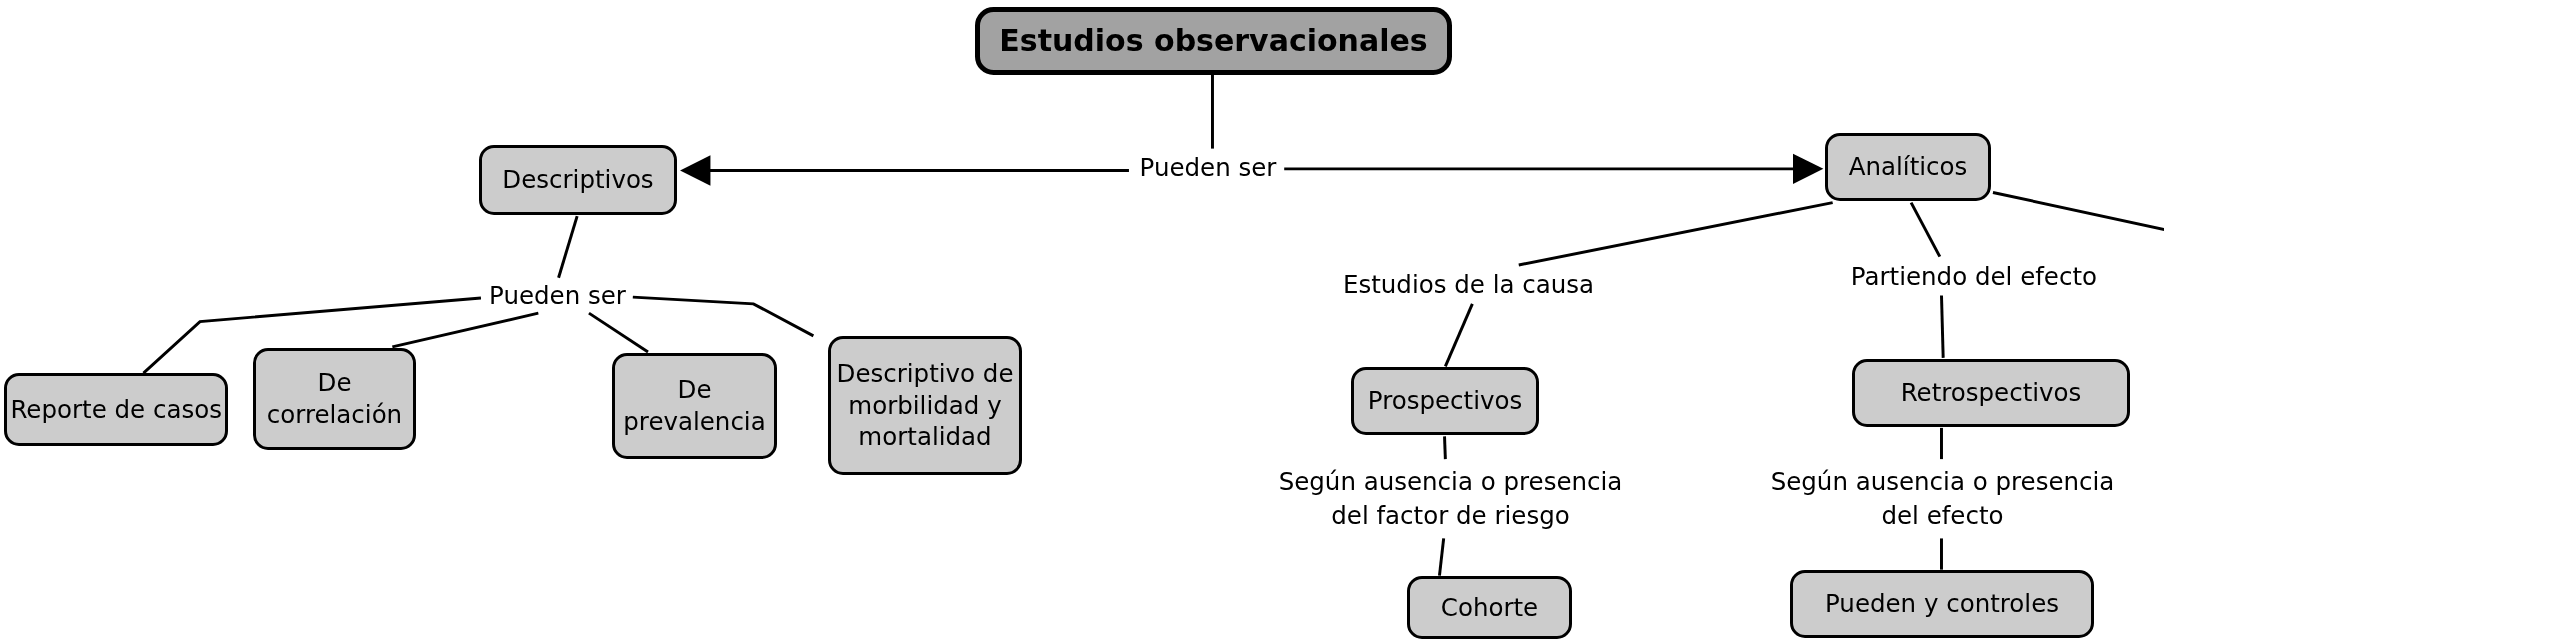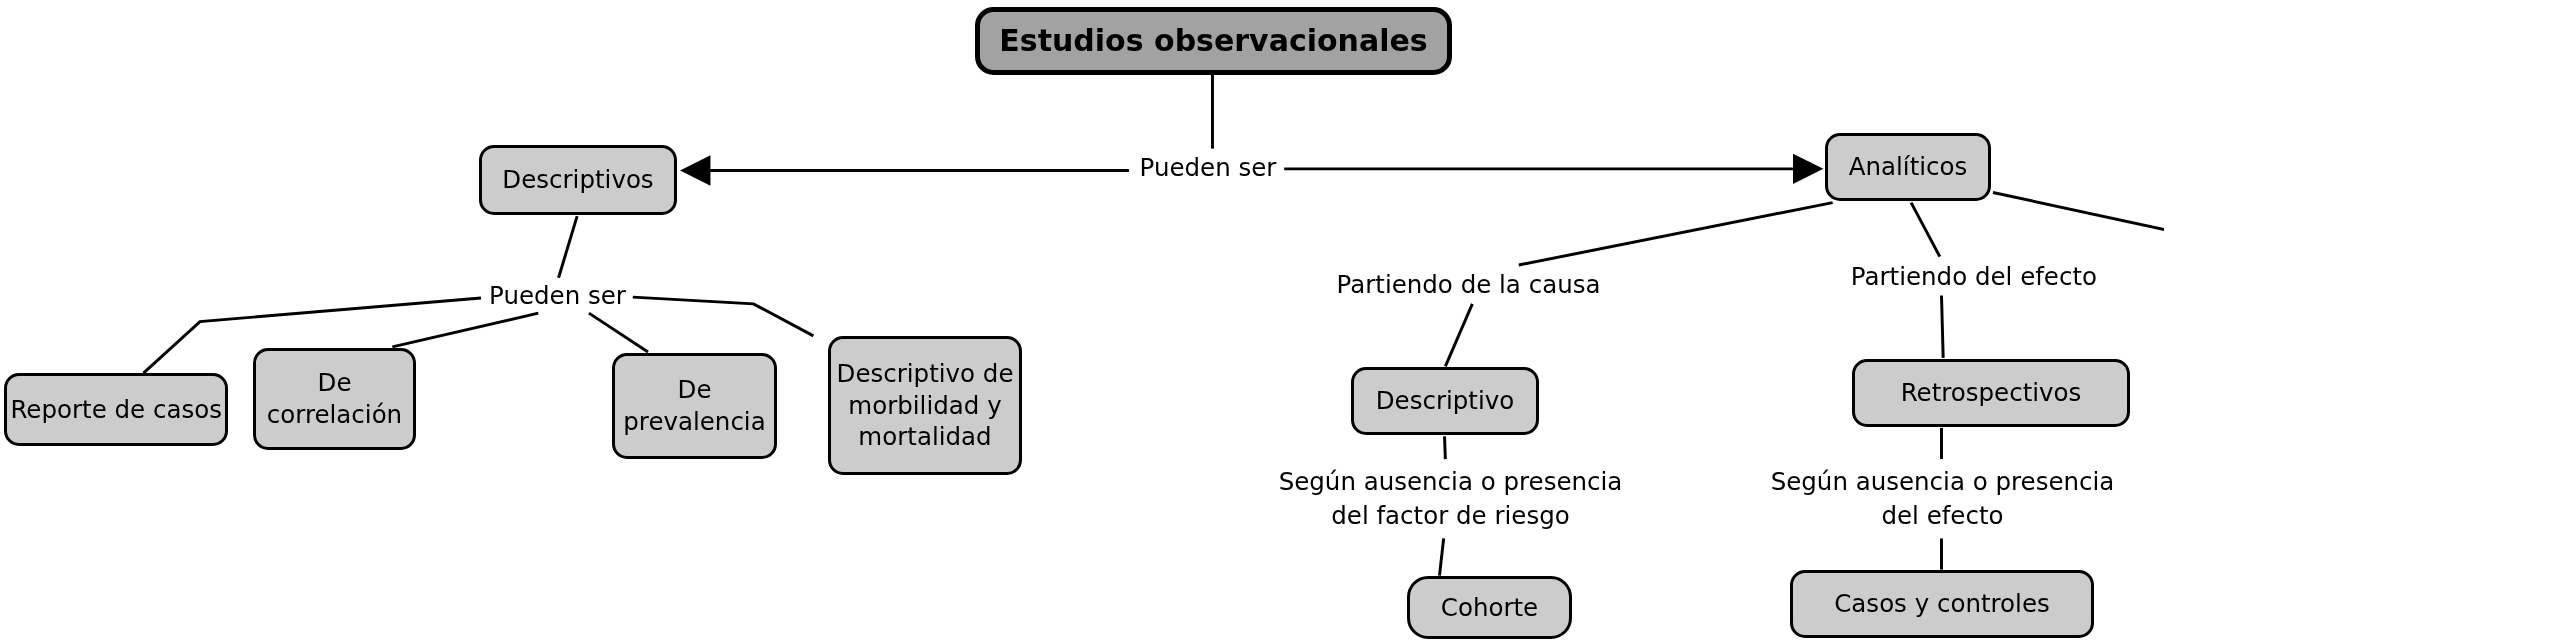--- a/index.html
+++ b/index.html
@@ -113,44 +113,44 @@
     <span>De
 prevalencia</span>
   </div>
   <div class="node" style="left:810px;top:336px;width:194px;height:139px;margin-left:18px;">
     <span>Descriptivo de
 morbilidad y
 mortalidad</span>
   </div>
 
   <div class="node" style="left:1351px;top:367px;width:188px;height:68px;">
-    <span>Descriptivo</span>
+    <span>Prospectivos</span>
   </div>
   <div class="node" style="left:1852px;top:359px;width:278px;height:68px;">
     <span>Retrospectivos</span>
   </div>
   <div class="node" style="left:2247px;top:356px;width:222px;height:65px;">
     <span>Transversal</span>
   </div>
 
-  <div class="node" style="left:1407px;top:576px;width:165px;height:63px;border-radius:21px;">
+  <div class="node" style="left:1407px;top:576px;width:165px;height:63px;">
     <span>Cohorte</span>
   </div>
   <div class="node" style="left:1790px;top:570px;width:304px;height:68px;">
-    <span>Casos y controles</span>
+    <span>Pueden y controles</span>
   </div>
 
   <div class="link-label" style="left:1132px;top:150px;width:152px;height:35px;">
     <span>Pueden ser</span>
   </div>
   <div class="link-label" style="left:483px;top:279px;width:149px;height:34px;">
     <span>Pueden ser</span>
   </div>
   <div class="link-label" style="left:1304px;top:267px;width:329px;height:35px;">
-    <span>Partiendo de la causa</span>
+    <span>Estudios de la causa</span>
   </div>
   <div class="link-label" style="left:1785px;top:259px;width:312px;height:35px;justify-content:flex-end;">
     <span>Partiendo del efecto</span>
   </div>
   <div class="link-label" style="left:1271px;top:461px;width:359px;height:76px;">
     <span>Según ausencia o presencia
 del factor de riesgo</span>
   </div>
   <div class="link-label" style="left:1763px;top:461px;width:359px;height:76px;">
     <span>Según ausencia o presencia

